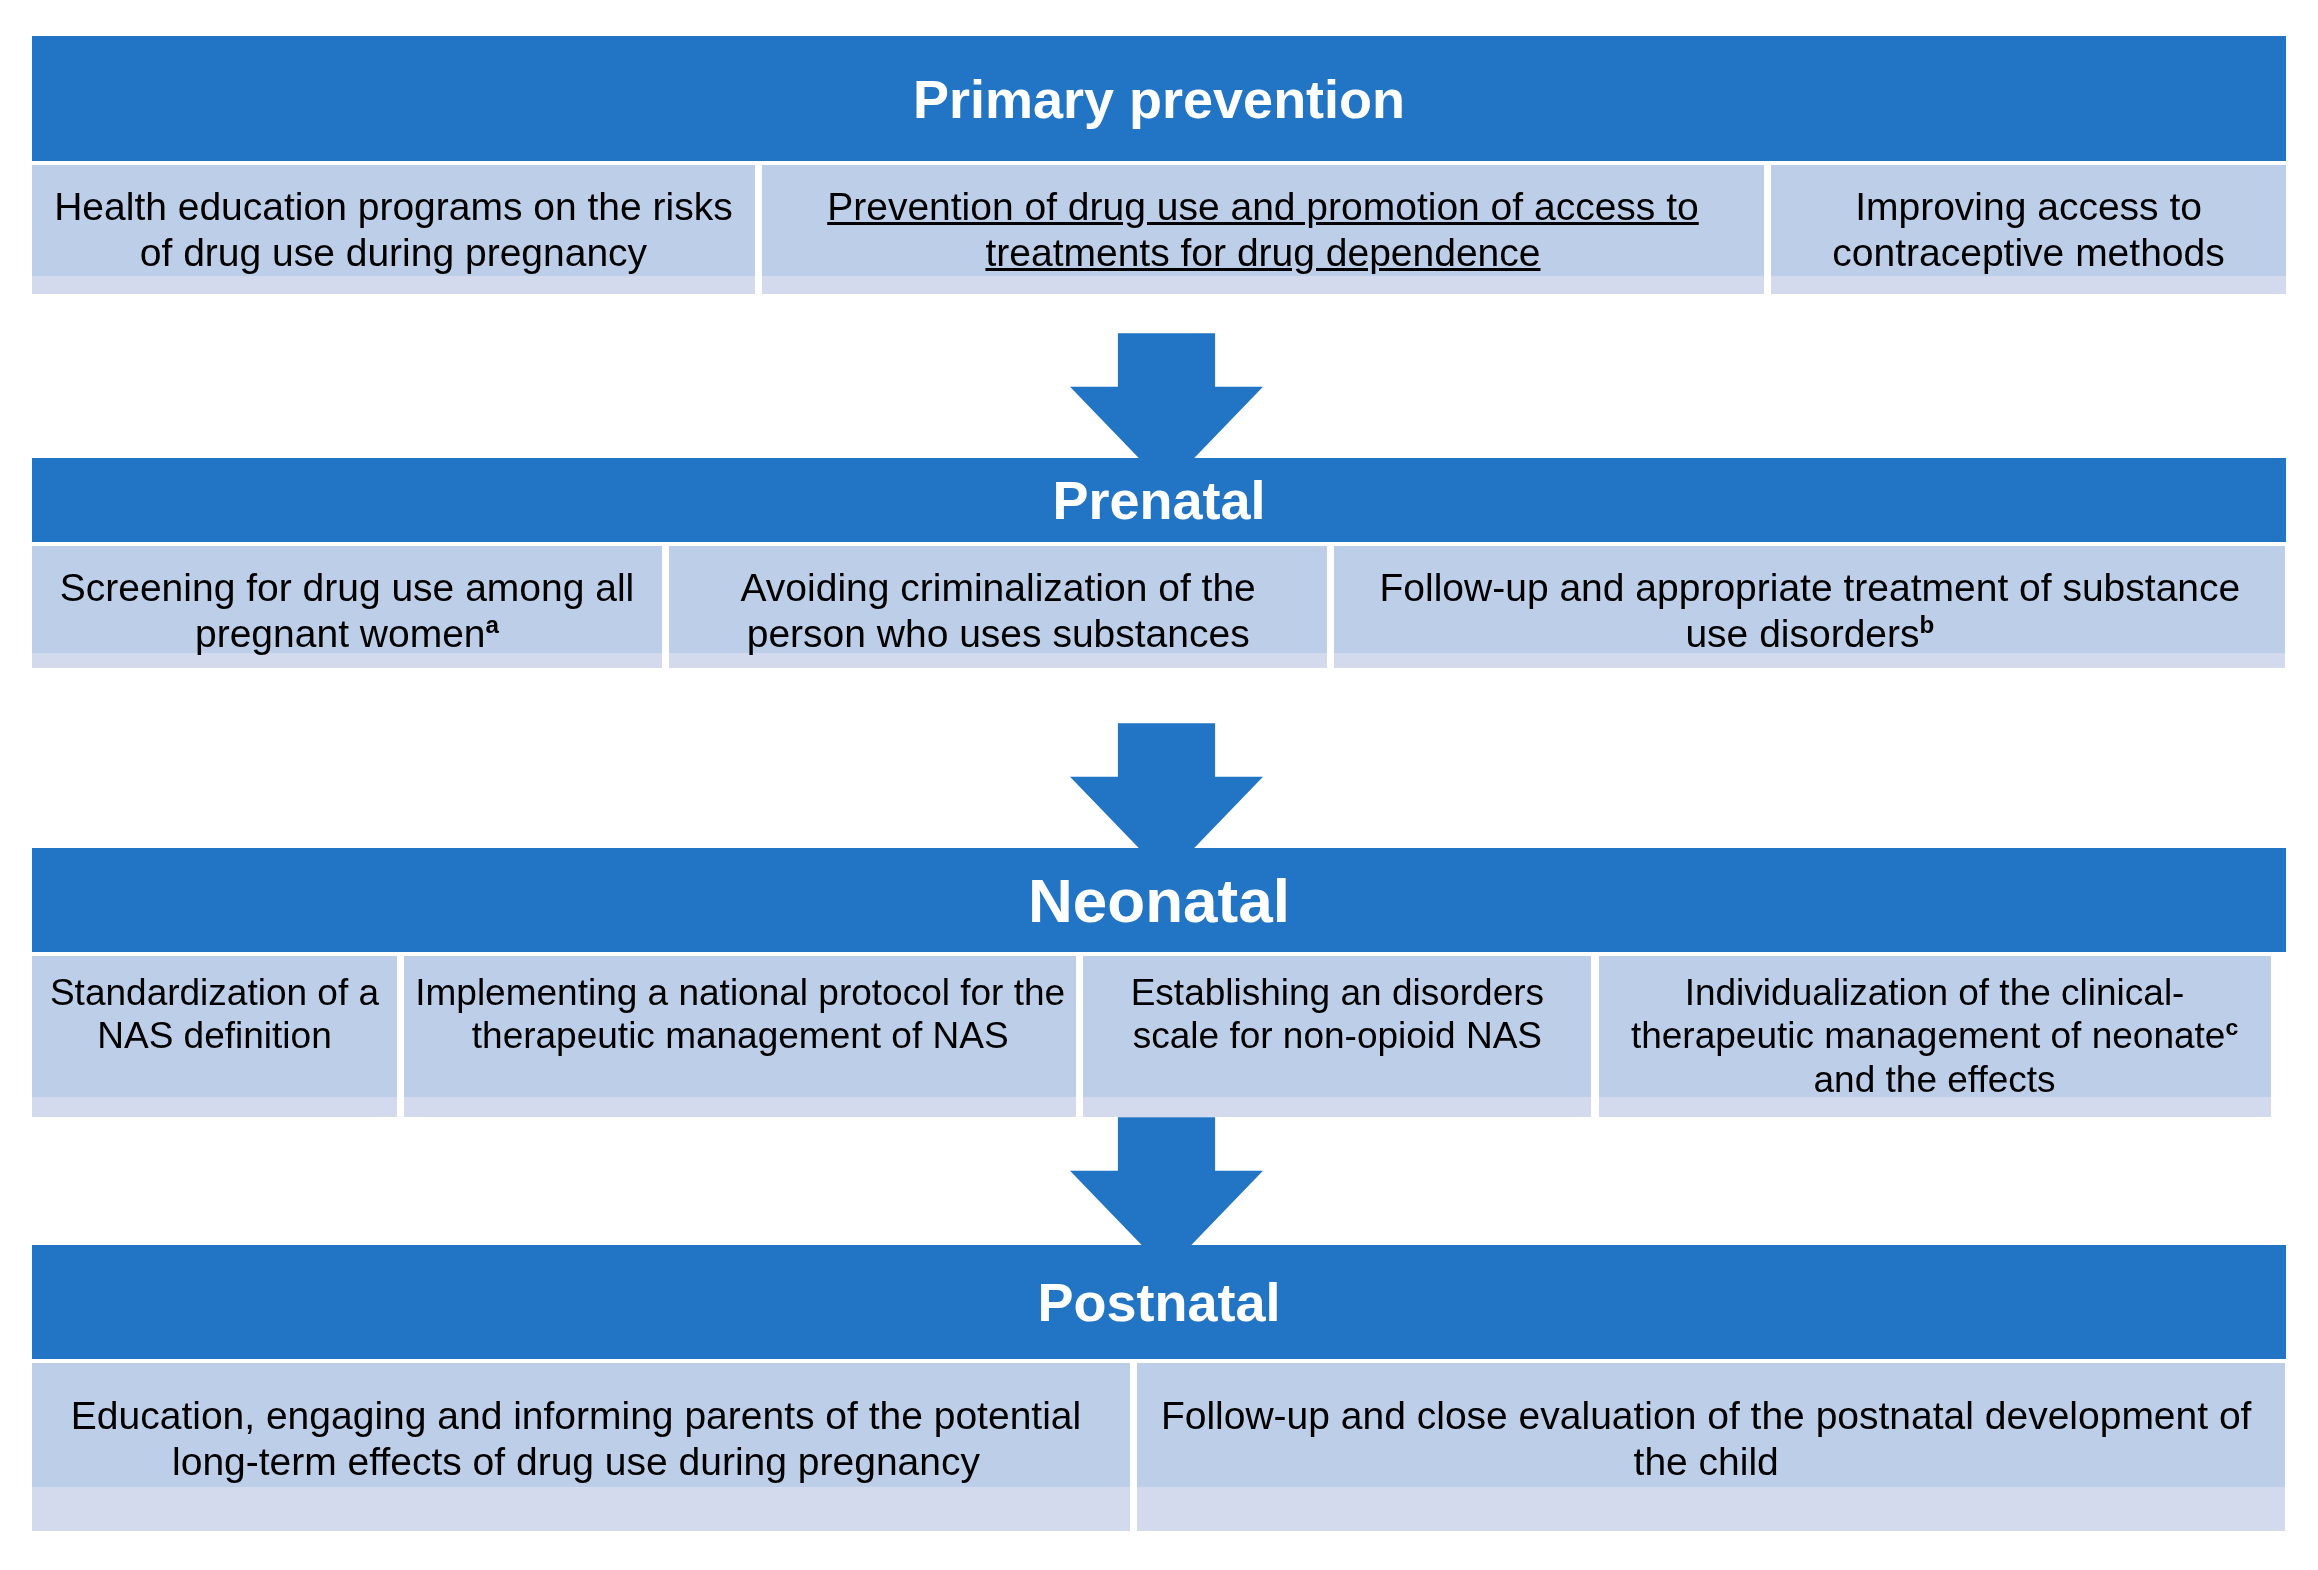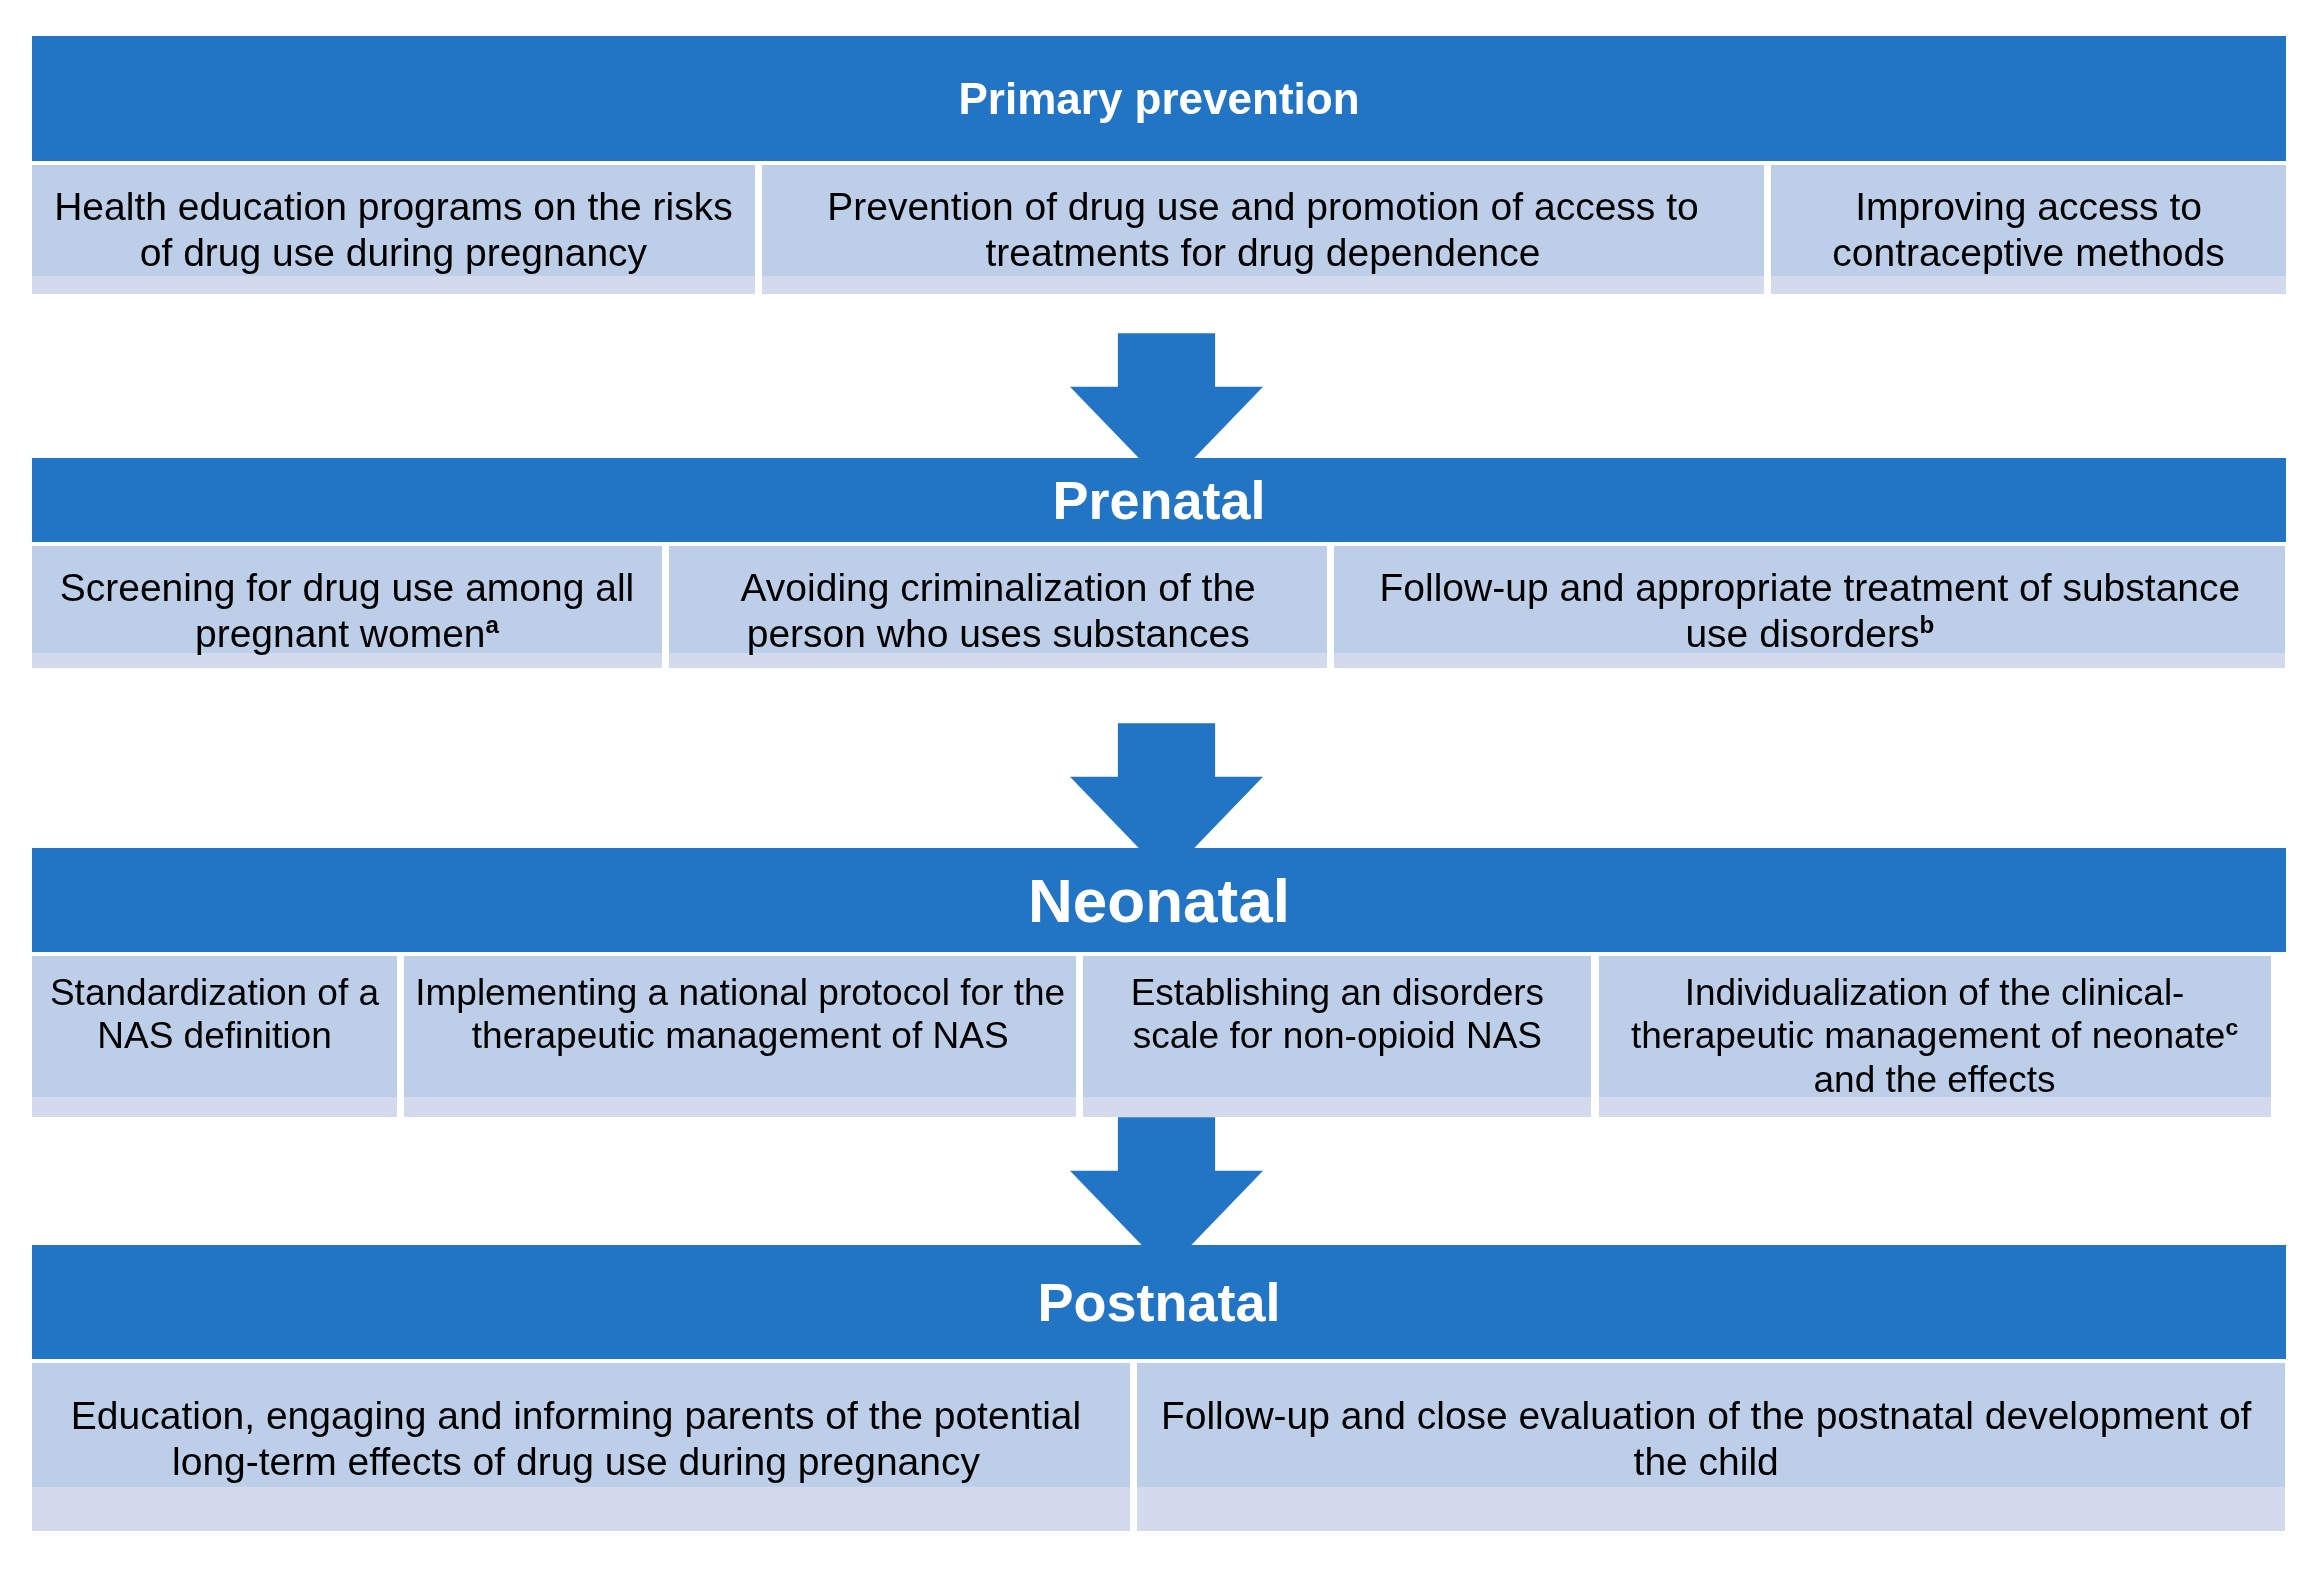--- a/index.html
+++ b/index.html
@@ -38,27 +38,27 @@
     position:relative;z-index:2;
     width:100%;
     box-sizing:border-box;
     line-height:1.18;
   }
   .cell .txt sup{font-size:0.62em;vertical-align:super;font-weight:bold;line-height:0;}
   .arrow{position:absolute;}
   .arrow svg{display:block;}
   
   #sec1{top:36px;}
-  #sec1 .hdr{height:125px;font-size:44px;}
+  #sec1 .hdr{height:125px;font-size:54px;}
   #sec1 .cells{margin-top:4.3px;height:129px;}
   #sec1 .cell{font-size:39px;}
   #sec1 .cell .txt{padding-top:18.6px;padding-left:10px;padding-right:10px;}
   #sec1 .cell .band{height:18.6px;}
   #sec1 .c1{width:723px;}
-  #sec1 .c2{width:1002px;}
+  #sec1 .c2{width:1002px;text-decoration:underline;}
   #sec1 .c3{width:515px;}
   
   #sec2{top:458px;}
   #sec2 .hdr{height:84px;font-size:54px;}
   #sec2 .cells{margin-top:4.3px;height:122px;}
   #sec2 .cell{font-size:39px;}
   #sec2 .cell .txt{padding-top:18.6px;padding-left:10px;padding-right:10px;}
   #sec2 .cell .band{height:15.7px;}
   #sec2 .c1{width:630px;}
   #sec2 .c2{width:658px;}

